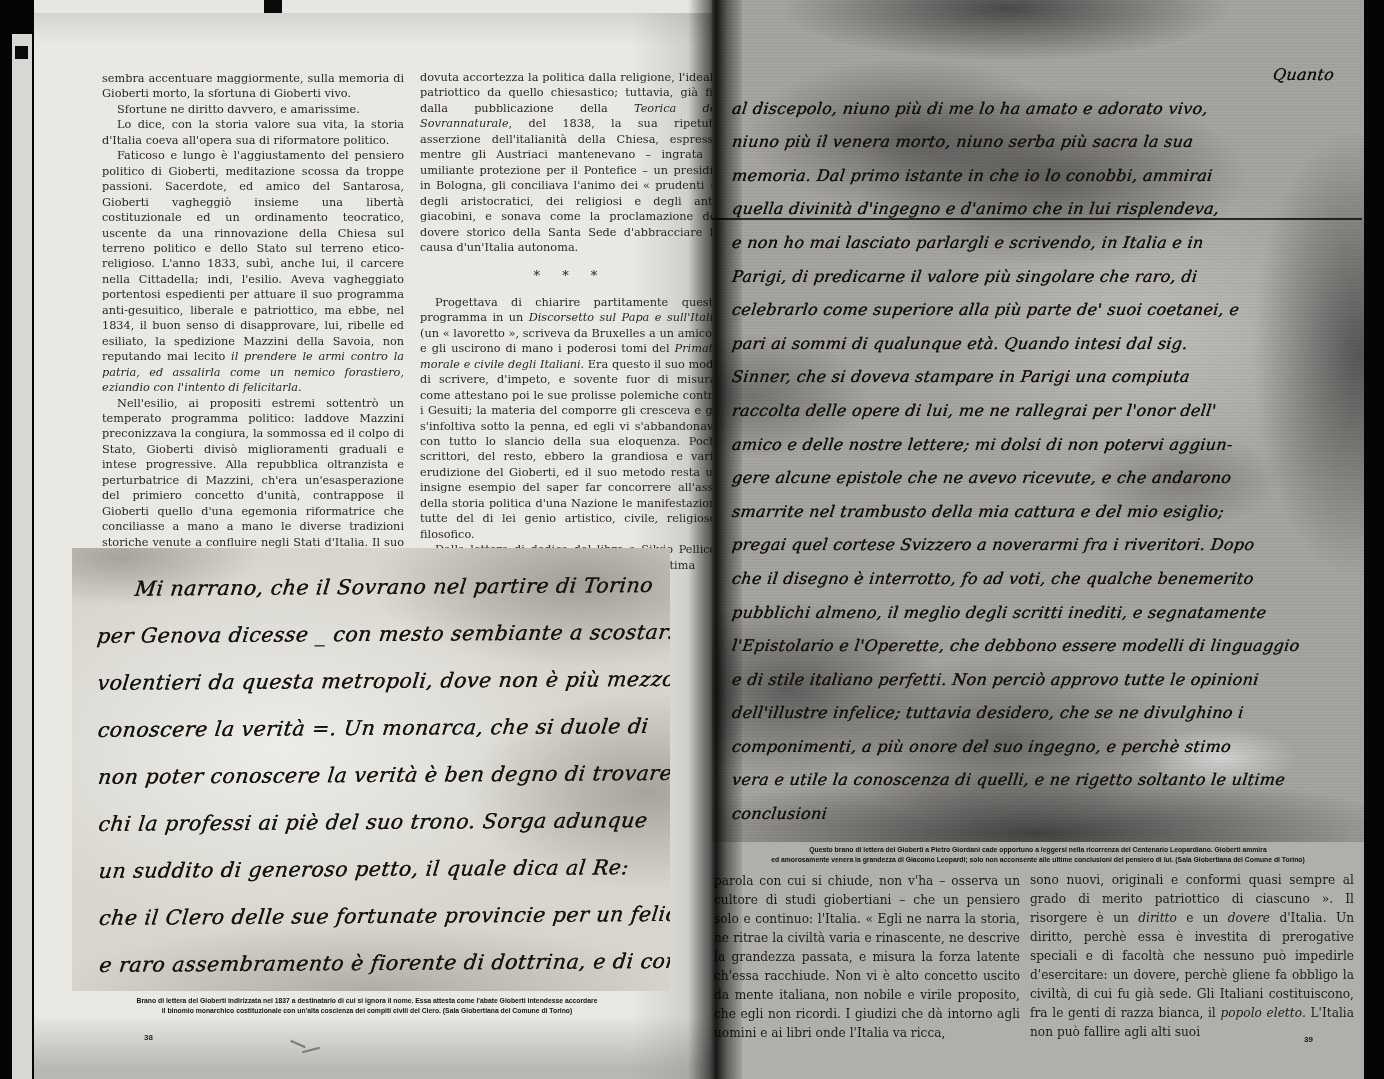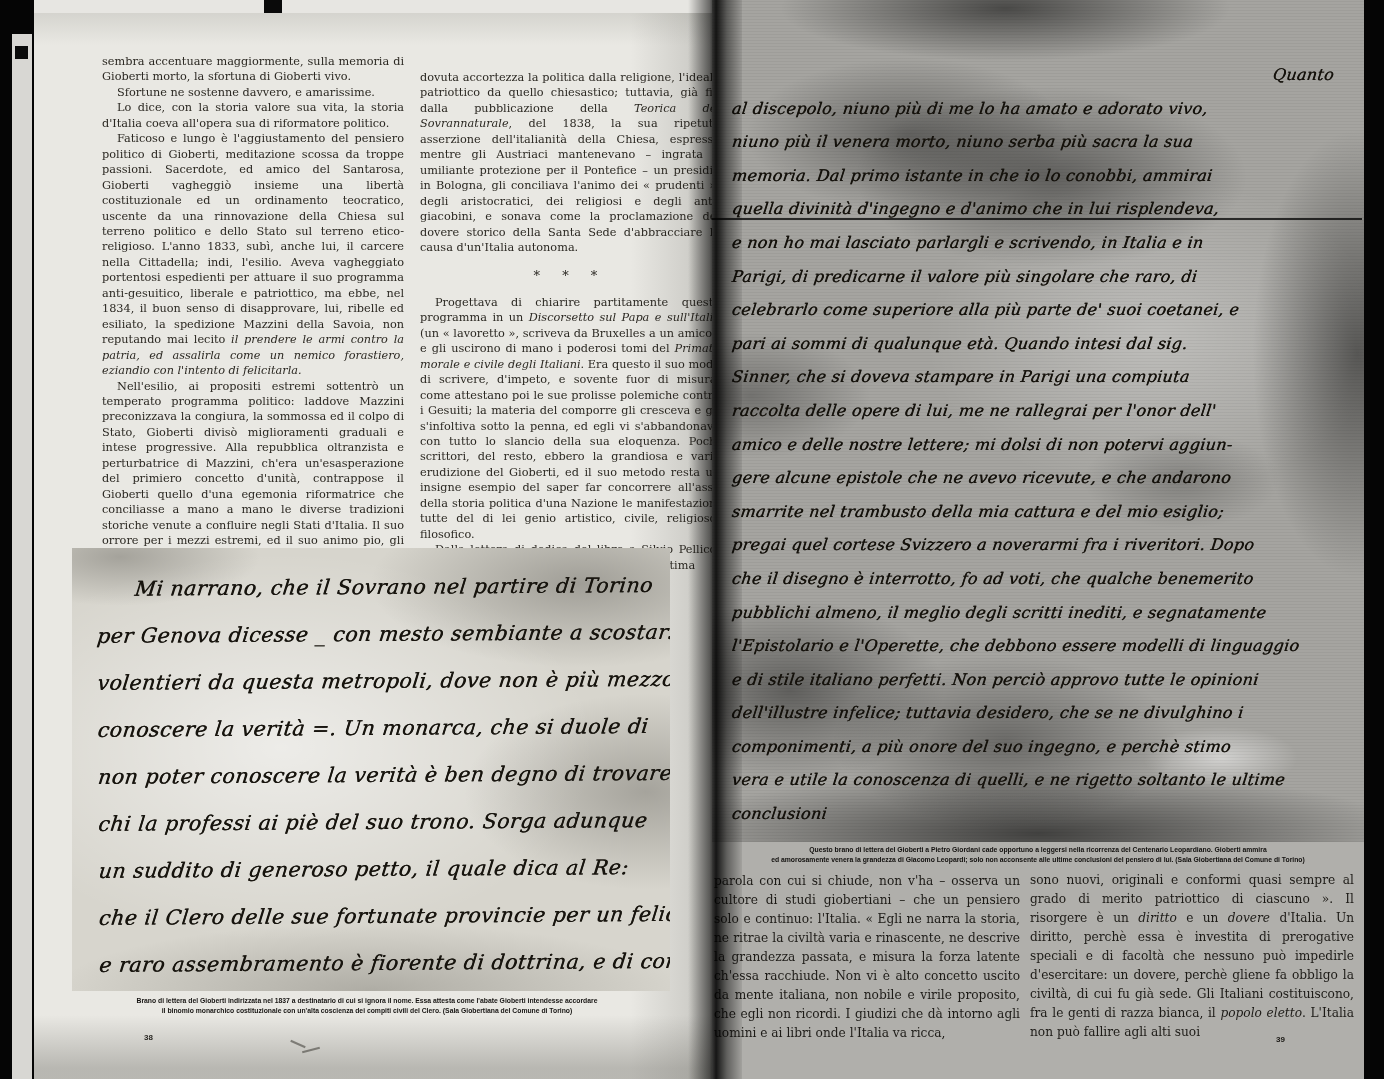--- a/index.html
+++ b/index.html
@@ -19,21 +19,21 @@
     background:
       linear-gradient(180deg, rgba(140,140,132,.22) 0%, rgba(0,0,0,0) 3%, rgba(0,0,0,0) 94%, rgba(125,124,118,.45) 99%),
       linear-gradient(90deg, rgba(0,0,0,0) 88%, rgba(90,90,85,.25) 100%),
       #e9e8e3;}
   .col{position:absolute;text-align:justify;color:#2b2822;font-size:11.3px;line-height:15.45px;}
   .col p{margin:0;}
   .col p.indent{text-indent:15px;}
   .col p.stars{text-align:center;text-indent:0;letter-spacing:9px;font-size:13px;
                margin:13px 0 11px 0;color:#221f1a;}
   .col .it{font-style:italic;}
-  .col-l1{left:68px;top:41px;width:302px;}
+  .col-l1{left:68px;top:58px;width:302px;}
   .col-l2{left:386px;top:57px;width:300px;}
 
   
   .letter-left{position:absolute;left:38px;top:535px;width:598px;height:443px;overflow:hidden;
     background:
       radial-gradient(ellipse 300px 120px at 85% 8%, rgba(70,68,62,.38), transparent 70%),
       radial-gradient(ellipse 260px 140px at 96% 55%, rgba(70,68,62,.34), transparent 70%),
       radial-gradient(ellipse 420px 90px at 50% 100%, rgba(80,78,70,.30), transparent 75%),
       radial-gradient(ellipse 200px 70px at 8% 2%, rgba(70,68,62,.35), transparent 70%),
       radial-gradient(ellipse 420px 260px at 35% 45%, rgba(255,255,255,.55), transparent 75%),
@@ -98,21 +98,21 @@
   </div>
   <div class="top-strip">
     <span class="tick"></span>
   </div>
   <div class="reg-mark"></div>
   <div class="right-tick"></div>
 
   <div class="page-left">
     <div class="col col-l1">
         <p class=""><span>sembra accentuare maggiormente, sulla memoria di Gioberti morto, la sfortuna di Gioberti vivo.</span></p>
-        <p class="indent "><span>Sfortune ne sostenne davvero, e amarissime.</span></p>
+        <p class="indent "><span>Sfortune ne diritto davvero, e amarissime.</span></p>
         <p class="indent "><span>Lo dice, con la storia valore sua vita, la storia d'Italia coeva all'opera sua di riformatore politico.</span></p>
         <p class="indent "><span>Faticoso e lungo è l'aggiustamento del pensiero politico di Gioberti, meditazione scossa da troppe passioni. Sacerdote, ed amico del Santarosa, Gioberti vagheggiò insieme una libertà costituzionale ed un ordinamento teocratico, uscente da una rinnovazione della Chiesa sul terreno politico e dello Stato sul terreno etico-religioso. L'anno 1833, subì, anche lui, il carcere nella Cittadella; indi, l'esilio. Aveva vagheggiato portentosi espedienti per attuare il suo programma anti-gesuitico, liberale e patriottico, ma ebbe, nel 1834, il buon senso di disapprovare, lui, ribelle ed esiliato, la spedizione Mazzini della Savoia, non reputando mai lecito </span><span class="it">il prendere le armi contro la patria, ed assalirla come un nemico forastiero, eziandio con l'intento di felicitarla.</span></p>
         <p class="indent "><span>Nell'esilio, ai propositi estremi sottentrò un temperato programma politico: laddove Mazzini preconizzava la congiura, la sommossa ed il colpo di Stato, Gioberti divisò miglioramenti graduali e intese progressive. Alla repubblica oltranzista e perturbatrice di Mazzini, ch'era un'esasperazione del primiero concetto d'unità, contrappose il Gioberti quello d'una egemonia riformatrice che conciliasse a mano a mano le diverse tradizioni storiche venute a confluire negli Stati d'Italia. Il suo orrore per i mezzi estremi, ed il suo animo pio, gli impedivano di separare con la</span></p>
       </div>
     <div class="col col-l2">
         <p class=""><span>dovuta accortezza la politica dalla religione, l'ideale patriottico da quello chiesastico; tuttavia, già fin dalla pubblicazione della </span><span class="it">Teorica del Sovrannaturale</span><span>, del 1838, la sua ripetuta asserzione dell'italianità della Chiesa, espressa mentre gli Austriaci mantenevano – ingrata e umiliante protezione per il Pontefice – un presidio in Bologna, gli conciliava l'animo dei « prudenti », degli aristocratici, dei religiosi e degli anti-giacobini, e sonava come la proclamazione del dovere storico della Santa Sede d'abbracciare la causa d'un'Italia autonoma.</span></p>
         <p class="stars"><span>* * *</span></p>
         <p class="indent "><span>Progettava di chiarire partitamente questo programma in un </span><span class="it">Discorsetto sul Papa e sull'Italia</span><span> (un « lavoretto », scriveva da Bruxelles a un amico), e gli uscirono di mano i poderosi tomi del </span><span class="it">Primato morale e civile degli Italiani</span><span>. Era questo il suo modo di scrivere, d'impeto, e sovente fuor di misura, come attestano poi le sue prolisse polemiche contro i Gesuiti; la materia del comporre gli cresceva e gli s'infoltiva sotto la penna, ed egli vi s'abbandonava con tutto lo slancio della sua eloquenza. Pochi scrittori, del resto, ebbero la grandiosa e varia erudizione del Gioberti, ed il suo metodo resta un insigne esempio del saper far concorrere all'asse della storia politica d'una Nazione le manifestazioni tutte del di lei genio artistico, civile, religioso, filosofico.</span></p>
         <p class="indent "><span>Dalla lettera di dedica del libro a Silvio Pellico, con la quale incomincia il libro, insino all'ultima</span></p>
       </div>
@@ -181,17 +181,17 @@
         <div class="caption-line">ed amorosamente venera la grandezza di Giacomo Leopardi; solo non acconsente alle ultime conclusioni del pensiero di lui. (Sala Giobertiana del Comune di Torino)</div>
       </div>
 
     <div class="col col-r1">
         <p class=""><span>parola con cui si chiude, non v'ha – osserva un cultore di studi giobertiani – che un pensiero solo e continuo: l'Italia. « Egli ne narra la storia, ne ritrae la civiltà varia e rinascente, ne descrive la grandezza passata, e misura la forza latente ch'essa racchiude. Non vi è alto concetto uscito da mente italiana, non nobile e virile proposito, che egli non ricordi. I giudizi che dà intorno agli uomini e ai libri onde l'Italia va ricca,</span></p>
       </div>
     <div class="col col-r2">
         <p class=""><span>sono nuovi, originali e conformi quasi sempre al grado di merito patriottico di ciascuno ». Il risorgere è un </span><span class="it">diritto</span><span> e un </span><span class="it">dovere</span><span> d'Italia. Un diritto, perchè essa è investita di prerogative speciali e di facoltà che nessuno può impedirle d'esercitare: un dovere, perchè gliene fa obbligo la civiltà, di cui fu già sede. Gli Italiani costituiscono, fra le genti di razza bianca, il </span><span class="it">popolo eletto</span><span>. L'Italia non può fallire agli alti suoi</span></p>
       </div>
 
-    <div class="pagenum-abs pagenum-right" style="position:absolute;left:564px;top:1035px;">39</div>
+    <div class="pagenum-abs pagenum-right" style="position:absolute;left:592px;top:1035px;">39</div>
   </div>
 
   <div class="gutter"></div>
 </div>
 
 </body></html>

